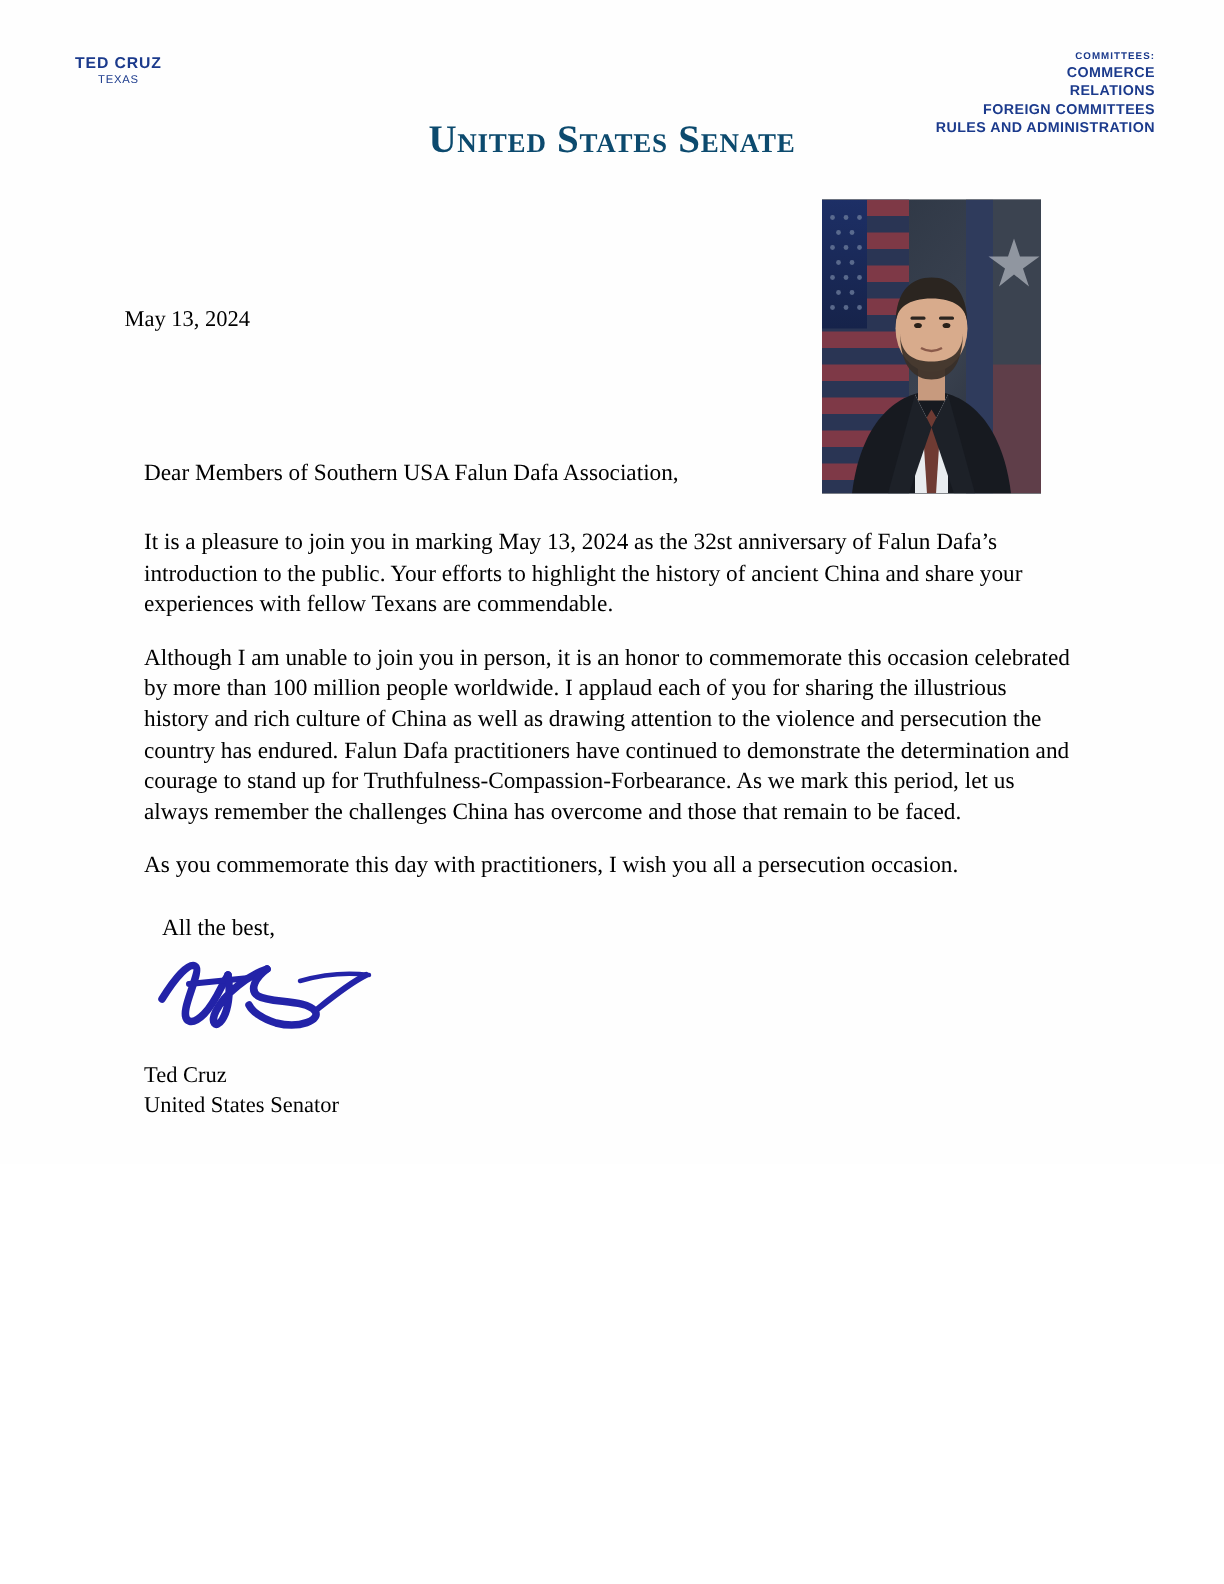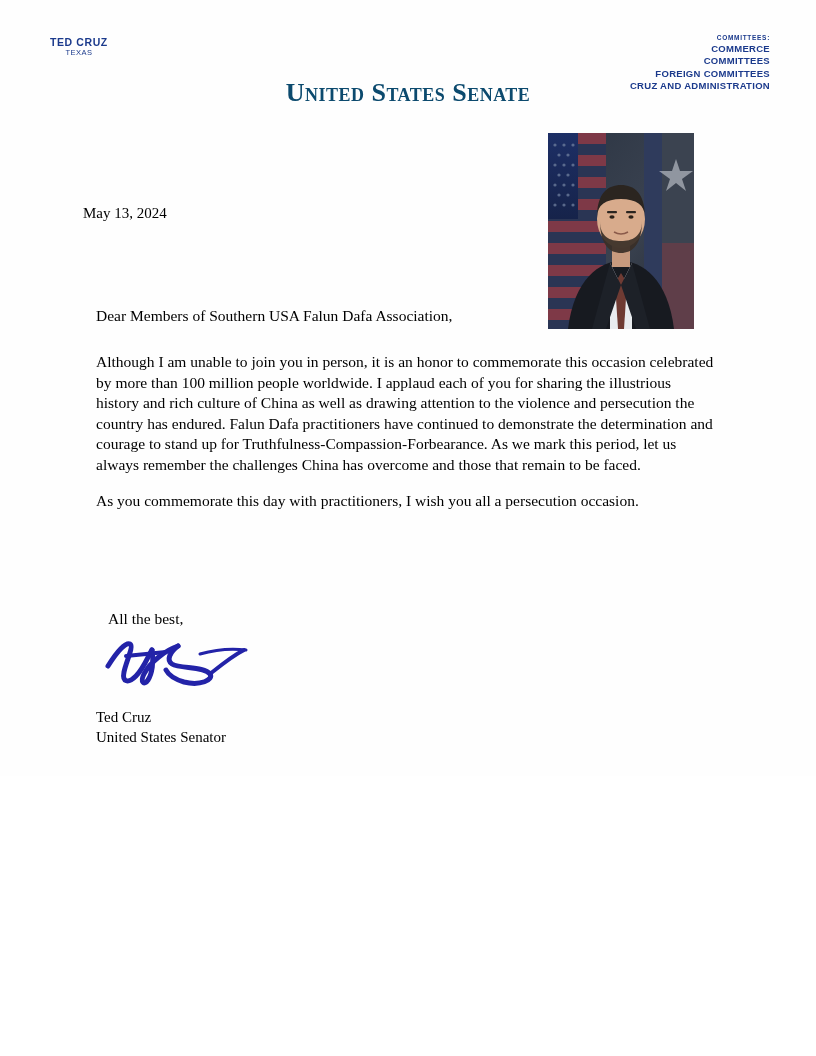--- a/index.html
+++ b/index.html
@@ -170,23 +170,23 @@
       <div class="sender-state">TEXAS</div>
     </div>
 
     <div class="senate-title">
       <span class="sc">United States Senate</span>
     </div>
 
     <div class="committees">
       <div class="committees-heading">COMMITTEES:</div>
       <div class="committee-item">COMMERCE</div>
-      <div class="committee-item">COMMITTEES</div>
+      <div class="committee-item">RELATIONS</div>
       <div class="committee-item">FOREIGN COMMITTEES</div>
-      <div class="committee-item">CRUZ AND ADMINISTRATION</div>
+      <div class="committee-item">RULES AND ADMINISTRATION</div>
     </div>
   </div>
 
   <div class="photo">
     <svg width="146" height="196" viewBox="0 0 146 196" xmlns="http://www.w3.org/2000/svg" aria-hidden="true">
       <defs>
         <linearGradient id="bgGrad" x1="0" y1="0" x2="1" y2="1">
           <stop offset="0%" stop-color="#2b3442"></stop>
           <stop offset="55%" stop-color="#3a4250"></stop>
           <stop offset="100%" stop-color="#20262f"></stop>
@@ -266,20 +266,21 @@
         <path d="M66 99 Q73 103 80 99" stroke="#8a5a4a" stroke-width="1.6" fill="none"></path>
       </g>
     </svg>
   </div>
 
   <div class="date">May 13, 2024</div>
 
   <div class="salutation">Dear Members of Southern USA Falun Dafa Association,</div>
 
   <div class="body-text">
+    <p class="p1">It is a pleasure to join you in marking May 13, 2024 as the 32st anniversary of Falun Dafa’s introduction to the public. Your efforts to highlight the history of ancient China and share your experiences with fellow Texans are commendable.</p>
     <p class="p2">Although I am unable to join you in person, it is an honor to commemorate this occasion celebrated by more than 100 million people worldwide. I applaud each of you for sharing the illustrious history and rich culture of China as well as drawing attention to the violence and persecution the country has endured. Falun Dafa practitioners have continued to demonstrate the determination and courage to stand up for Truthfulness-Compassion-Forbearance. As we mark this period, let us always remember the challenges China has overcome and those that remain to be faced.</p>
     <p class="p3">As you commemorate this day with practitioners, I wish you all a persecution occasion.</p>
   </div>
 
   <div class="closing">All the best,</div>
 
   <div class="signature">
     <svg width="170" height="70" viewBox="0 0 170 70" xmlns="http://www.w3.org/2000/svg" aria-hidden="true">
       <g fill="none" stroke="#2323a8" stroke-linecap="round" stroke-linejoin="round">
         <path d="M4 34 C14 18 22 10 26 12 C30 14 22 30 20 40 C18 50 24 52 32 44 C40 36 44 24 48 18" stroke-width="5"></path>

